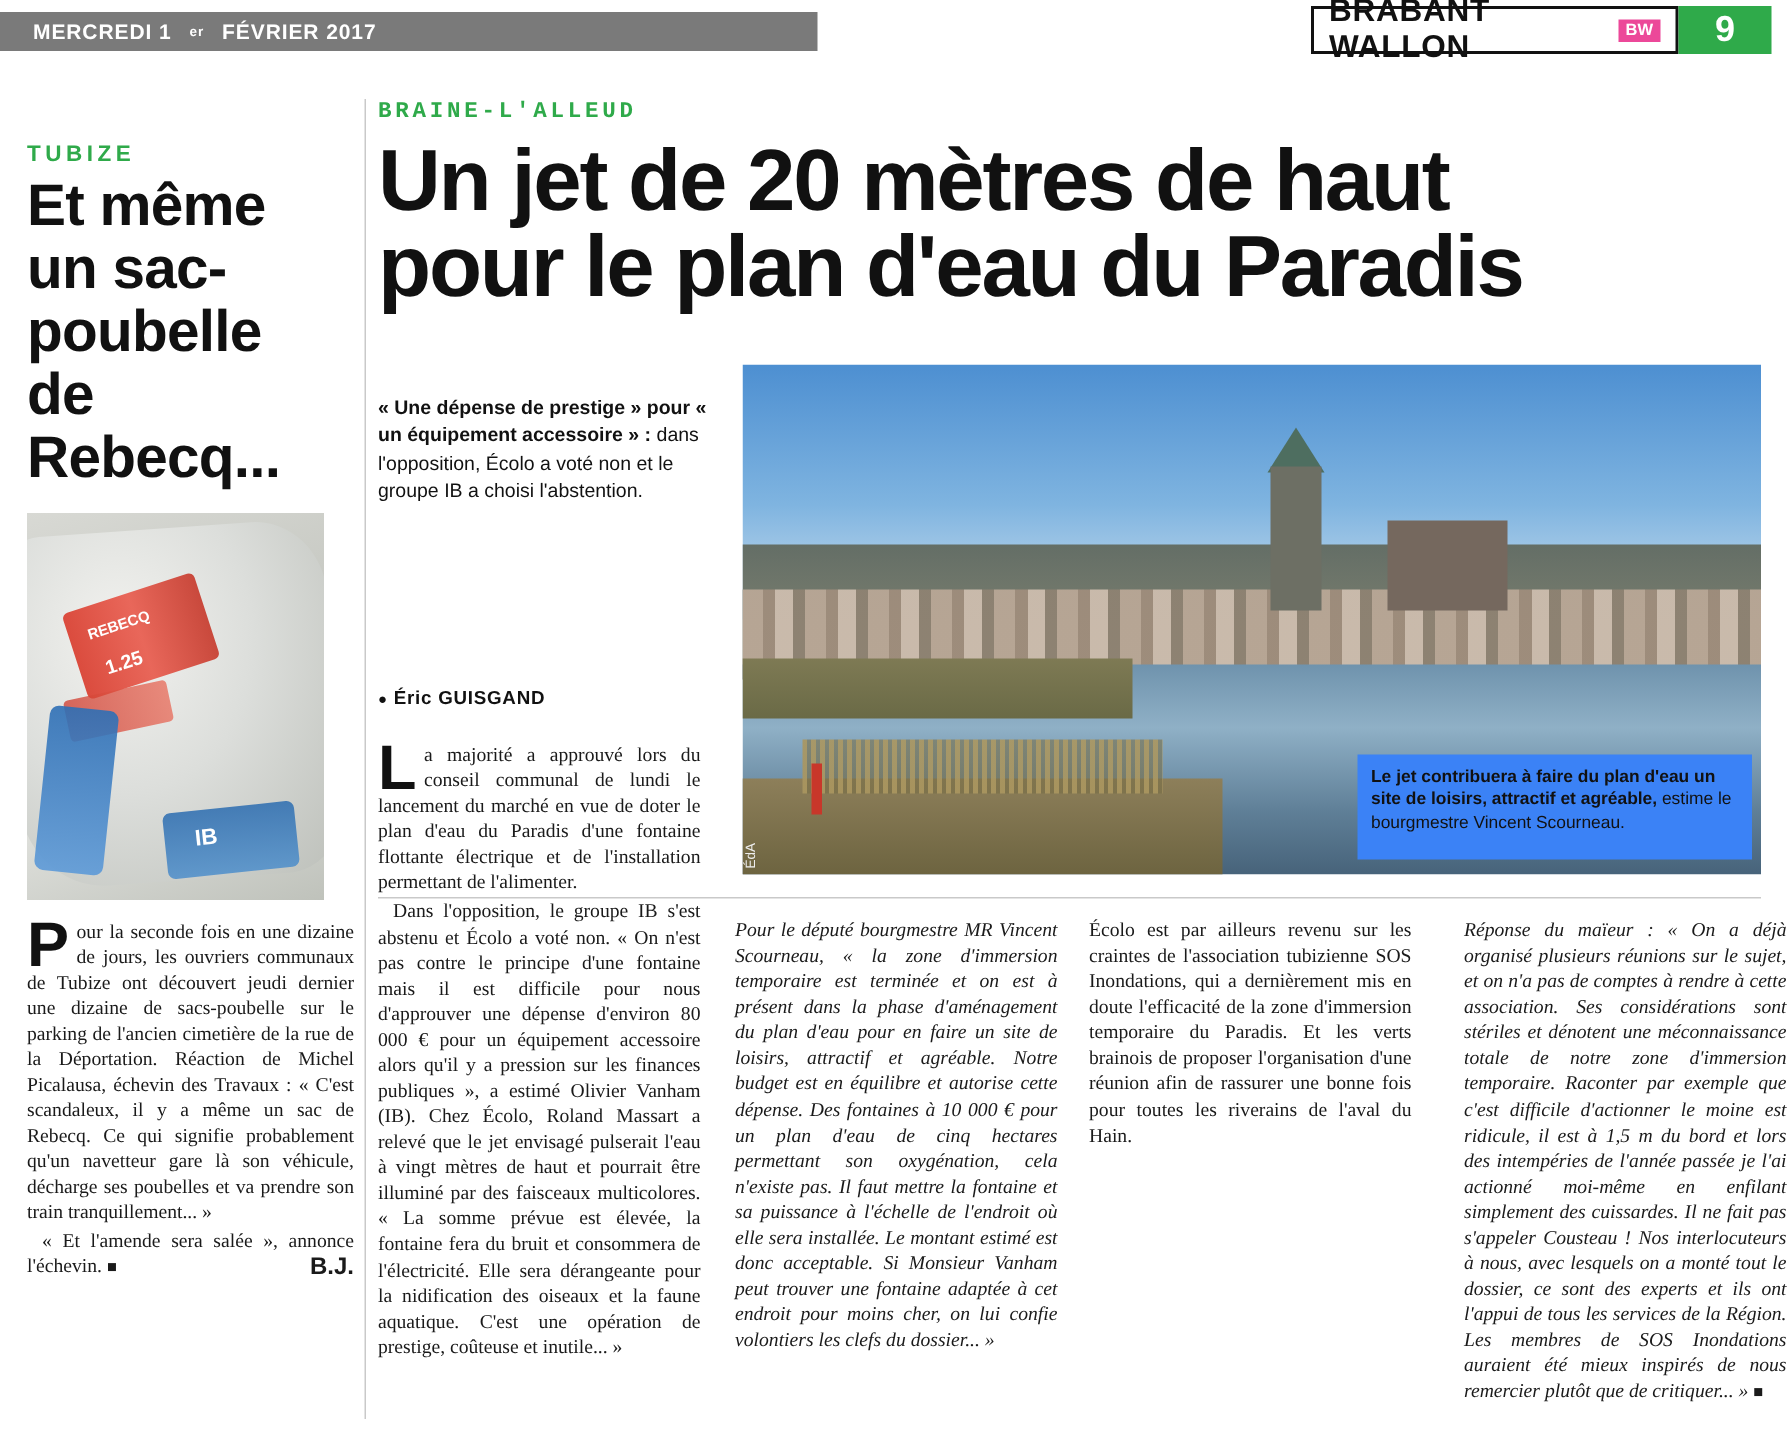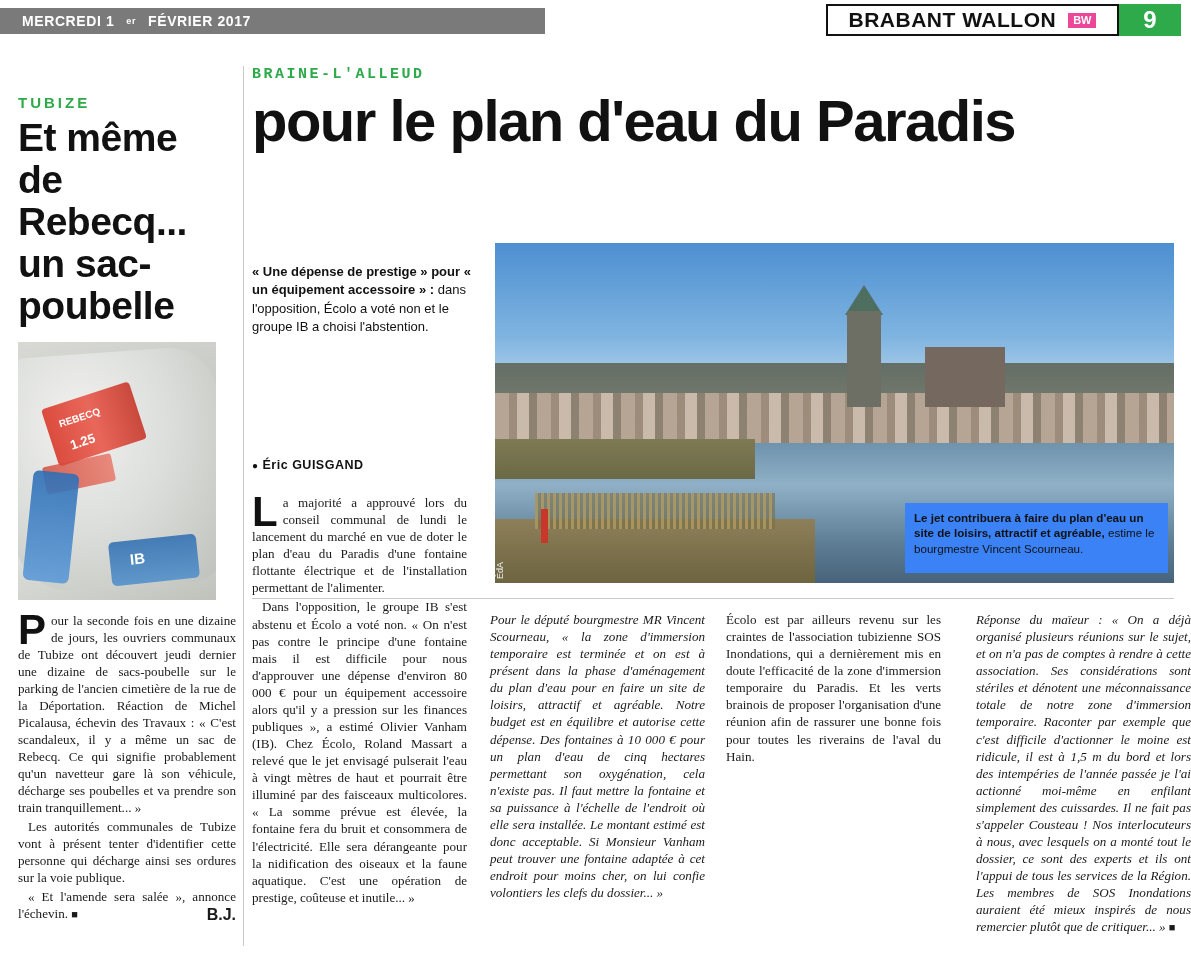--- a/index.html
+++ b/index.html
@@ -32,21 +32,21 @@
     letter-spacing: 0.6px;
     display: flex;
     align-items: center;
     padding-left: 22px;
     gap: 12px;
   }
   .topbar-left sup { font-size: 9px; vertical-align: super; }
   .topbar-right {
     position: absolute;
     right: 10px; top: 4px;
-    width: 355px; height: 32px;
+    width: 307px; height: 32px;
     display: flex;
     align-items: stretch;
   }
   .brabant-box {
     flex: 1;
     border: 2px solid #111;
     display: flex;
     align-items: center;
     justify-content: center;
     gap: 12px;
@@ -367,45 +367,45 @@
   </div>
 </div>
 
 <div class="vrule"></div>
 <div class="hrule-main"></div>
 
 <div class="left-col">
   <div class="kicker">TUBIZE</div>
   <div class="left-headline">
     <div>Et même</div>
+    <div>un sac-poubelle</div>
     <div>de Rebecq...</div>
-    <div>un sac-poubelle</div>
   </div>
 
   <div class="left-photo">
     <div class="bagshape"></div>
     <div class="bag-red"></div>
     <div class="bag-red2"></div>
     <div class="bag-blue"></div>
     <div class="bag-blue2"></div>
     <div class="bag-text" style="left:40px;top:70px;transform:rotate(-18deg);">REBECQ</div>
     <div class="bag-text" style="left:52px;top:92px;transform:rotate(-18deg);font-size:13px;">1.25</div>
     <div class="bag-text" style="left:112px;top:208px;transform:rotate(-6deg);font-size:15px;">IB</div>
   </div>
 
   <div class="left-body">
     <p class="first"><span class="dropcap">P</span><span>our la seconde fois en une dizaine de jours, les ouvriers communaux de Tubize ont découvert jeudi dernier une dizaine de sacs-poubelle sur le parking de l'ancien cimetière de la rue de la Déportation. Réaction de Michel Picalausa, échevin des Travaux : « C'est scandaleux, il y a même un sac de Rebecq. Ce qui signifie probablement qu'un navetteur gare là son véhicule, décharge ses poubelles et va prendre son train tranquillement... »</span></p>
-    <p>Les autorités communales de Tubize vont à présent tenter d'identifier cette personne qui décharge ainsi ses ordures sur la voie publique.</p>
     <p><span>« Et l'amende sera salée », annonce l'échevin.</span> <span class="sq">■</span> <span class="sig">B.J.</span></p>
   </div>
 </div>
 
 <div class="main">
   <div class="main-kicker">BRAINE-L'ALLEUD</div>
   <div class="main-headline">
+    <div>Un jet de 20 mètres de haut</div>
     <div>pour le plan d'eau du Paradis</div>
   </div>
 </div>
 
 <div class="chapeau">
   <b>« Une dépense de prestige » pour « un équipement accessoire » :</b><span> dans l'opposition, Écolo a voté non et le groupe IB a choisi l'abstention.</span>
 </div>
 
 <div class="byline">
   <span class="dot">●</span>

